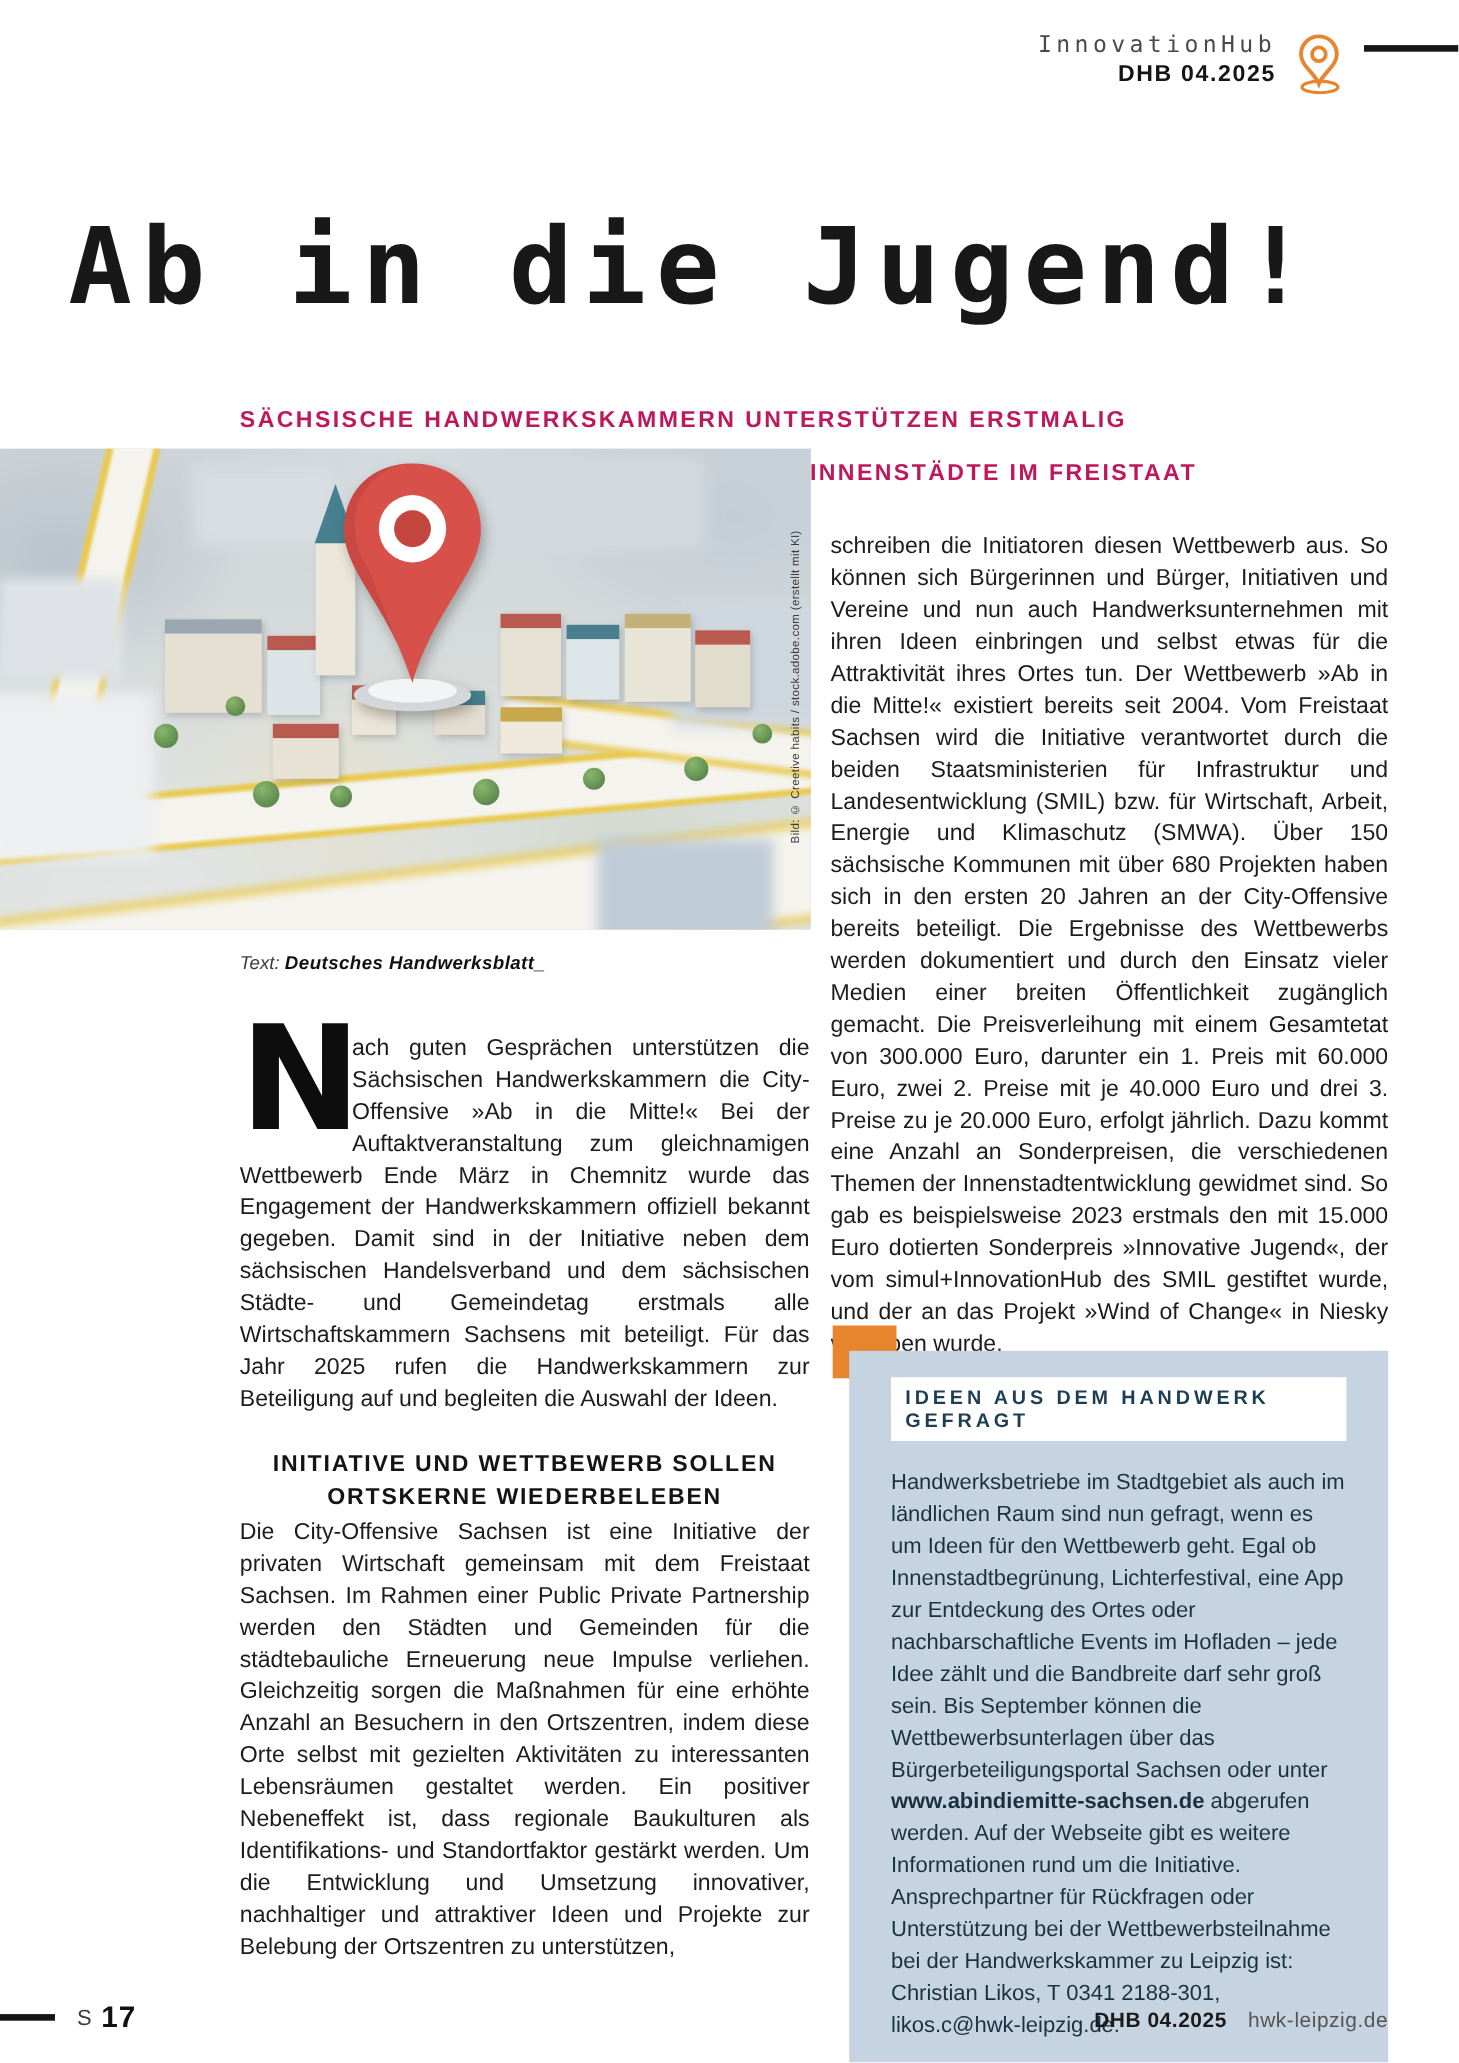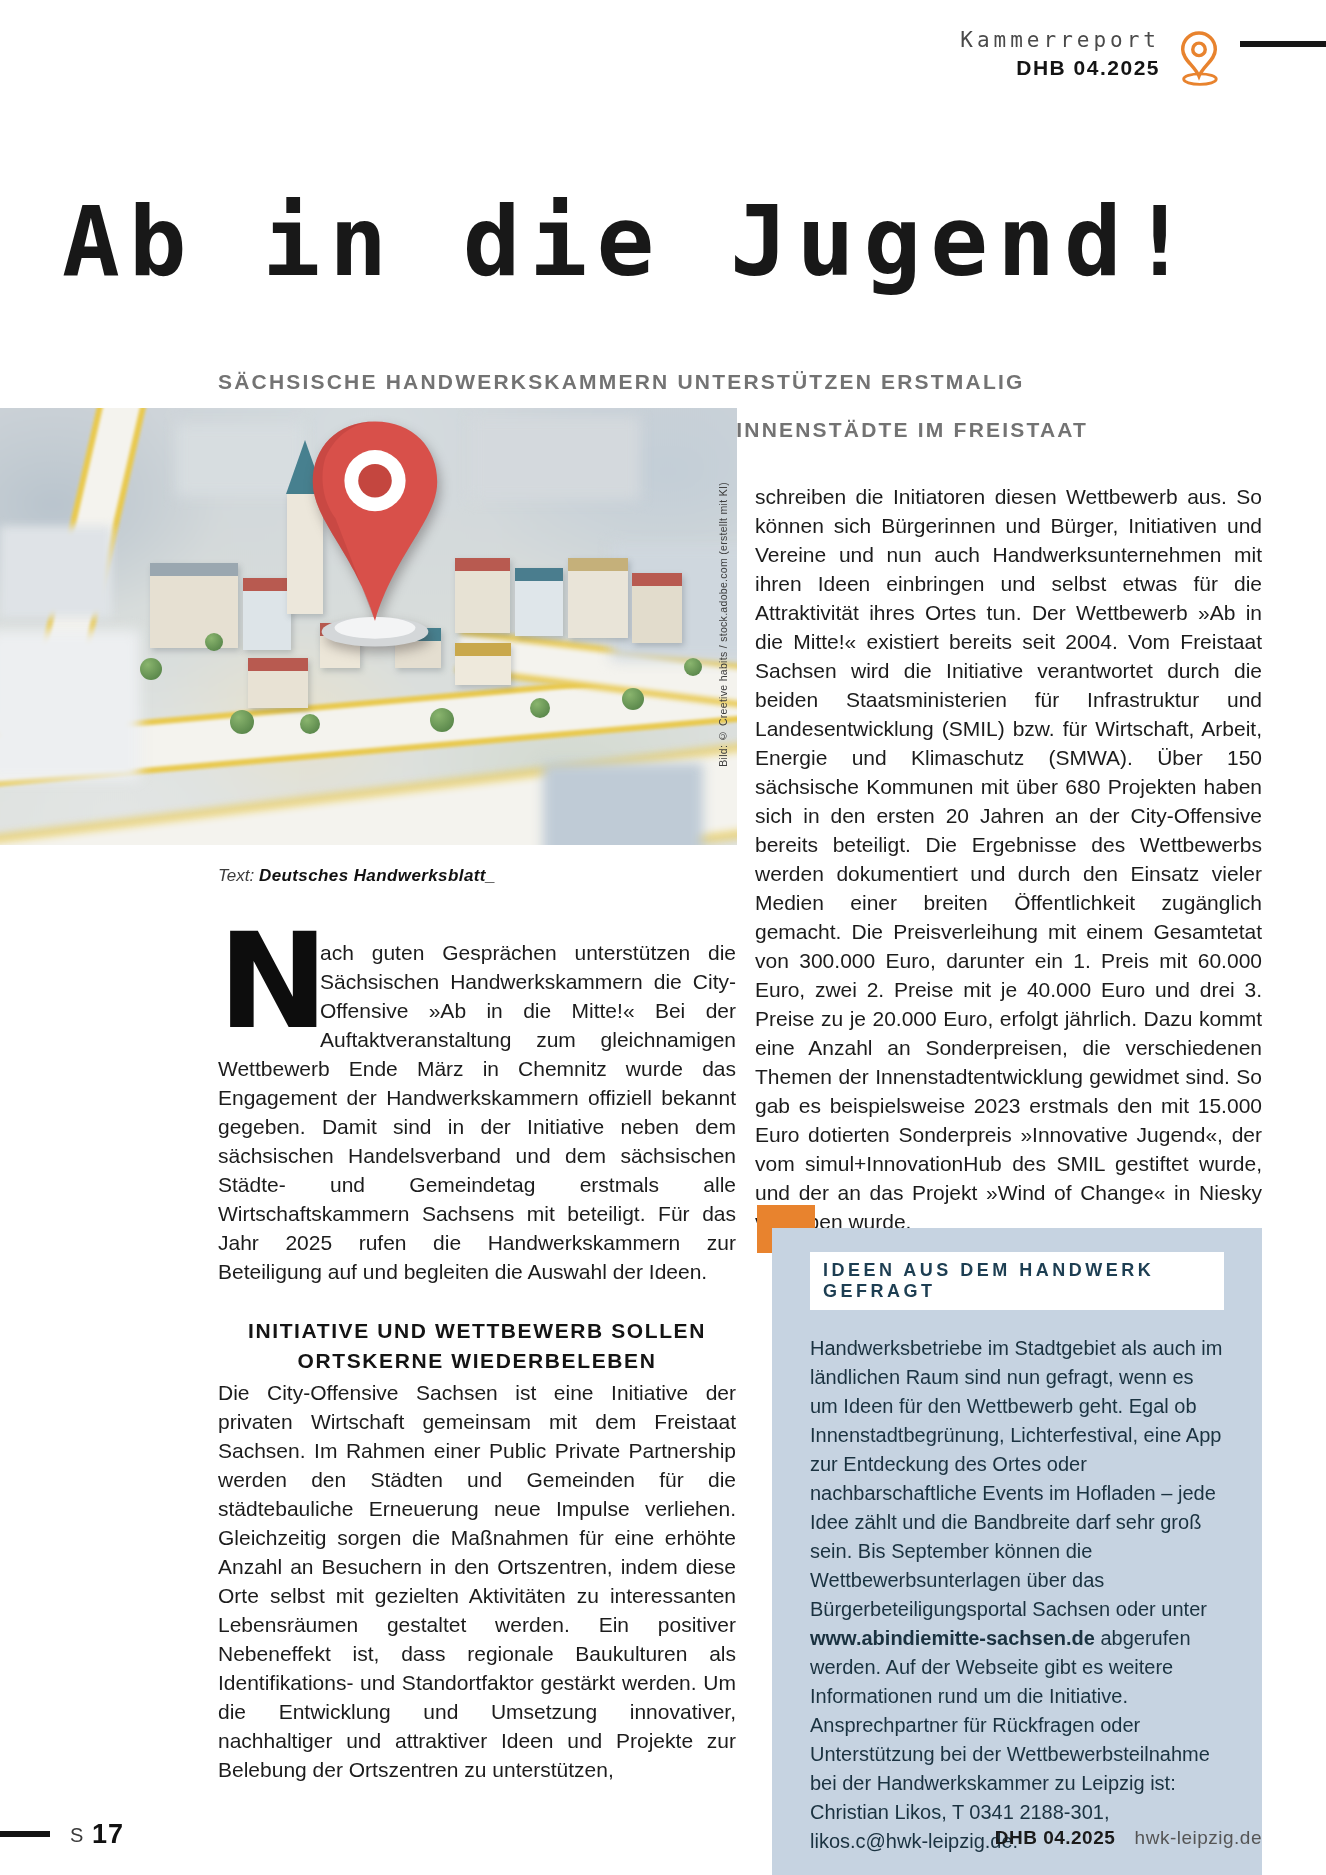--- a/index.html
+++ b/index.html
@@ -11,21 +11,21 @@
         font-size:21px;letter-spacing:4px;color:#4a4a4a;}
   .hdr-issue{position:absolute;top:56px;right:166px;font-size:21px;font-weight:bold;
         letter-spacing:1.5px;color:#141414;}
   .hdr-pin{position:absolute;top:30px;right:104px;width:46px;height:56px;}
   .hdr-line{position:absolute;top:41px;right:0;width:86px;height:6px;background:#161616;}
 
   
   .title{position:absolute;left:62px;top:186px;font-family:"DejaVu Sans Mono",monospace;
         font-size:96px;font-weight:bold;letter-spacing:9px;color:#181818;white-space:nowrap;}
   .subtitle{position:absolute;left:218px;top:358px;font-size:21px;font-weight:bold;
-        letter-spacing:2.2px;line-height:48px;color:#737373;}
+        letter-spacing:2.2px;line-height:48px;color:#be185d;}
 
   
   .hero{position:absolute;left:0;top:408px;width:737px;height:437px;overflow:hidden;background:#d2d7da;}
   .hero .bg{position:absolute;inset:-25px;filter:blur(6px);background:
       radial-gradient(240px 170px at 10% 25%, #b9c4cd 0%, transparent 70%),
       radial-gradient(280px 190px at 88% 18%, #c3ced7 0%, transparent 70%),
       radial-gradient(320px 210px at 50% 8%, #d5dcdf 0%, transparent 75%),
       radial-gradient(280px 210px at 18% 88%, #e2e5e4 0%, transparent 70%),
       radial-gradient(240px 170px at 76% 82%, #d2d9ce 0%, transparent 70%),
       radial-gradient(200px 150px at 40% 70%, #e7e2cf 0%, transparent 70%),
@@ -85,21 +85,21 @@
   .ft-num{position:absolute;left:92px;top:1819px;font-size:27px;font-weight:bold;color:#111;letter-spacing:1px;}
   .ft-right{position:absolute;right:64px;top:1827px;font-size:19px;white-space:nowrap;}
   .ft-issue{font-weight:bold;color:#1a1a1a;letter-spacing:.5px;}
   .ft-site{color:#555;margin-left:14px;letter-spacing:.5px;}
 </style>
 </head>
 <body>
 
 <div class="page">
 
-  <div class="hdr-section">Kammerreport</div>
+  <div class="hdr-section">InnovationHub</div>
   <div class="hdr-issue">DHB 04.2025</div>
   <div class="hdr-pin">
     <svg viewBox="0 0 48 58" width="46" height="56">
       <ellipse cx="25" cy="51" rx="17" ry="5.5" fill="none" stroke="#E8832E" stroke-width="3"></ellipse>
       <path d="M24 3 C33.5 3 41 10.5 41 20 C41 31 28.5 37 24 48 C19.5 37 7 31 7 20 C7 10.5 14.5 3 24 3 Z" fill="#ffffff" stroke="#E8832E" stroke-width="3.6"></path>
       <circle cx="24" cy="20" r="6.5" fill="none" stroke="#E8832E" stroke-width="3.6"></circle>
     </svg>
   </div>
   <div class="hdr-line"></div>
 

